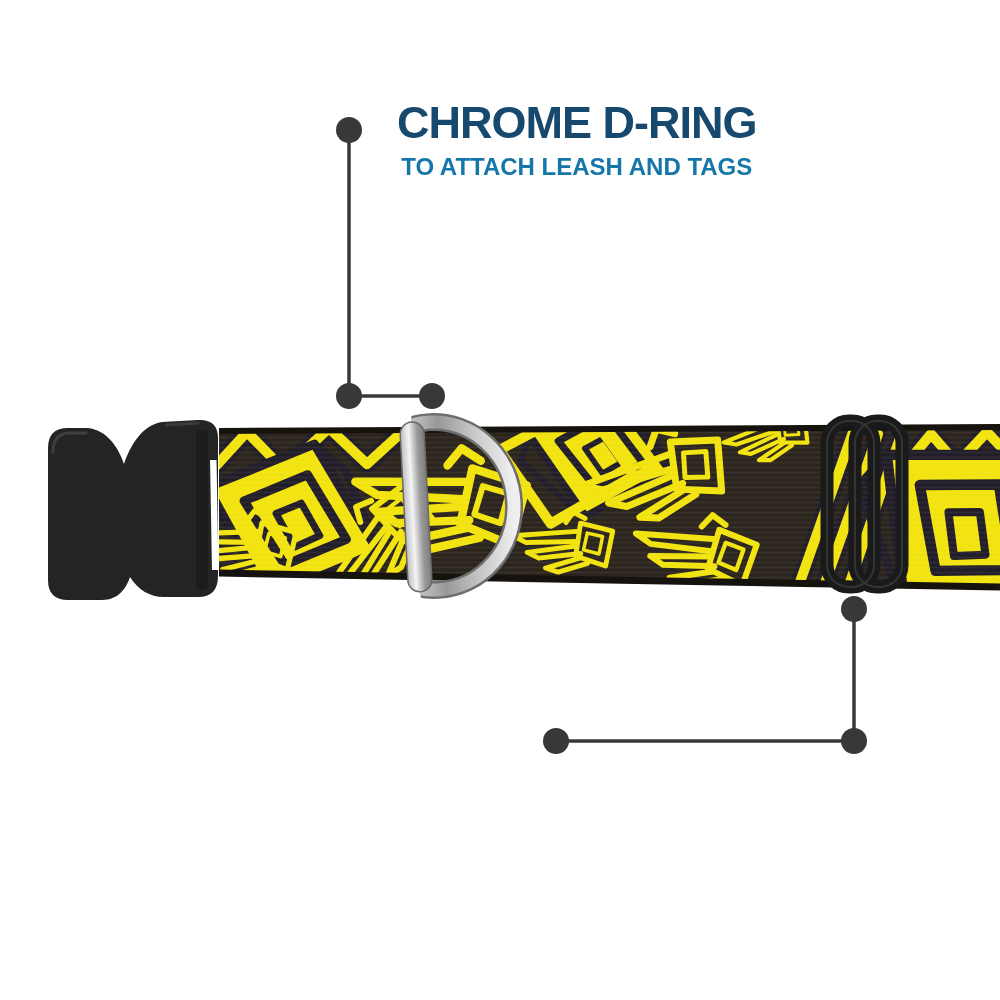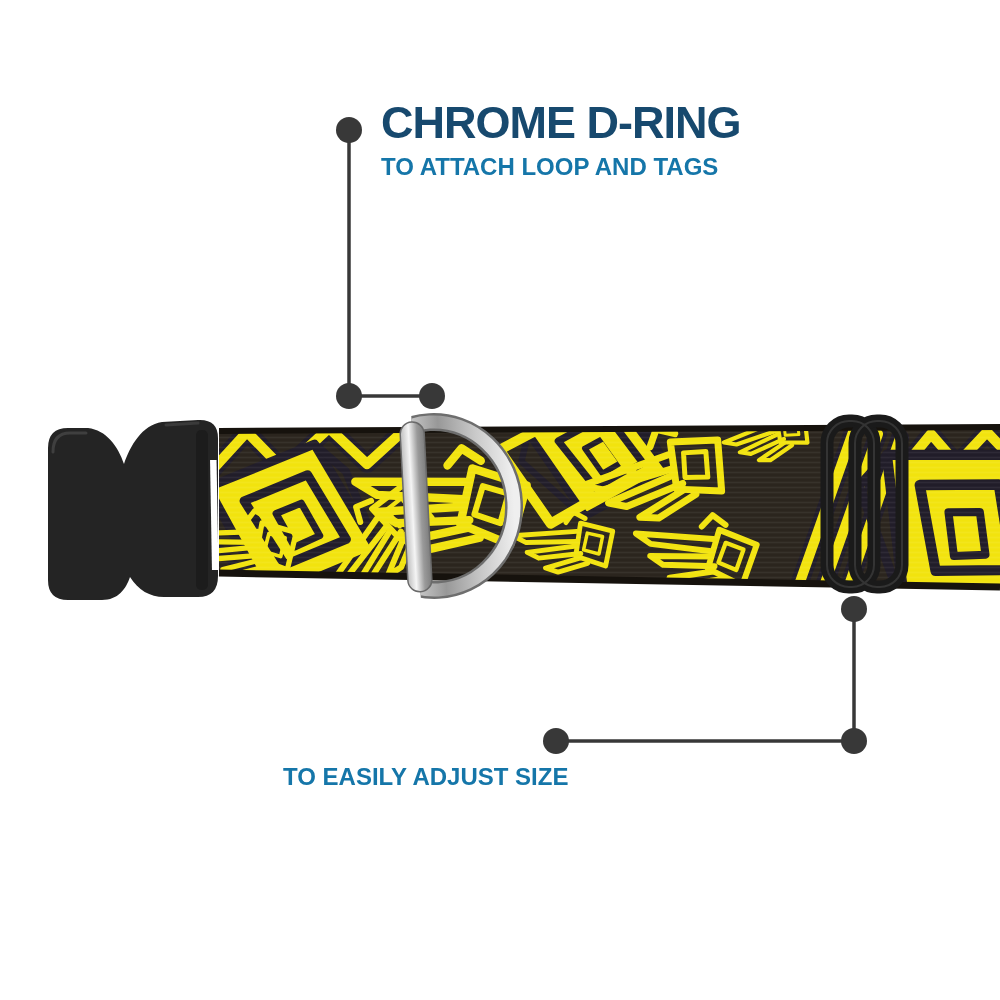--- a/index.html
+++ b/index.html
@@ -20,21 +20,21 @@
     line-height: 1.05;
   }
   .label .subtitle {
     font-weight: 700;
     font-size: 24px;
     letter-spacing: 0px;
     color: #1576a9;
     line-height: 1.1;
     margin-top: 8px;
   }
-  .label-top { left: 381px; top: 99px; }
+  .label-top { left: 397px; top: 99px; text-align: center; }
   .label-bottom { left: 283px; top: 756px; }
 </style>
 </head>
 <body>
 
 <div class="stage">
 
   <svg width="1000" height="1000" viewBox="0 0 1000 1000" xmlns="http://www.w3.org/2000/svg">
     <defs>
       <linearGradient id="chromeH" x1="0" y1="0" x2="1" y2="0">
@@ -164,20 +164,19 @@
       <line x1="854" y1="609" x2="854" y2="741"></line>
       <line x1="556" y1="741" x2="854" y2="741"></line>
       <circle cx="854" cy="609" r="13" fill="#383838" stroke="none"></circle>
       <circle cx="854" cy="741" r="13" fill="#383838" stroke="none"></circle>
       <circle cx="556" cy="741" r="13" fill="#383838" stroke="none"></circle>
     </g>
   </svg>
 
   <div class="label label-top">
     <div class="title">CHROME D-RING</div>
-    <div class="subtitle">TO ATTACH LOOP AND TAGS</div>
+    <div class="subtitle">TO ATTACH LEASH AND TAGS</div>
   </div>
 
   <div class="label label-bottom">
-    <div class="subtitle">TO EASILY ADJUST SIZE</div>
   </div>
 
 </div>
 
 </body></html>

